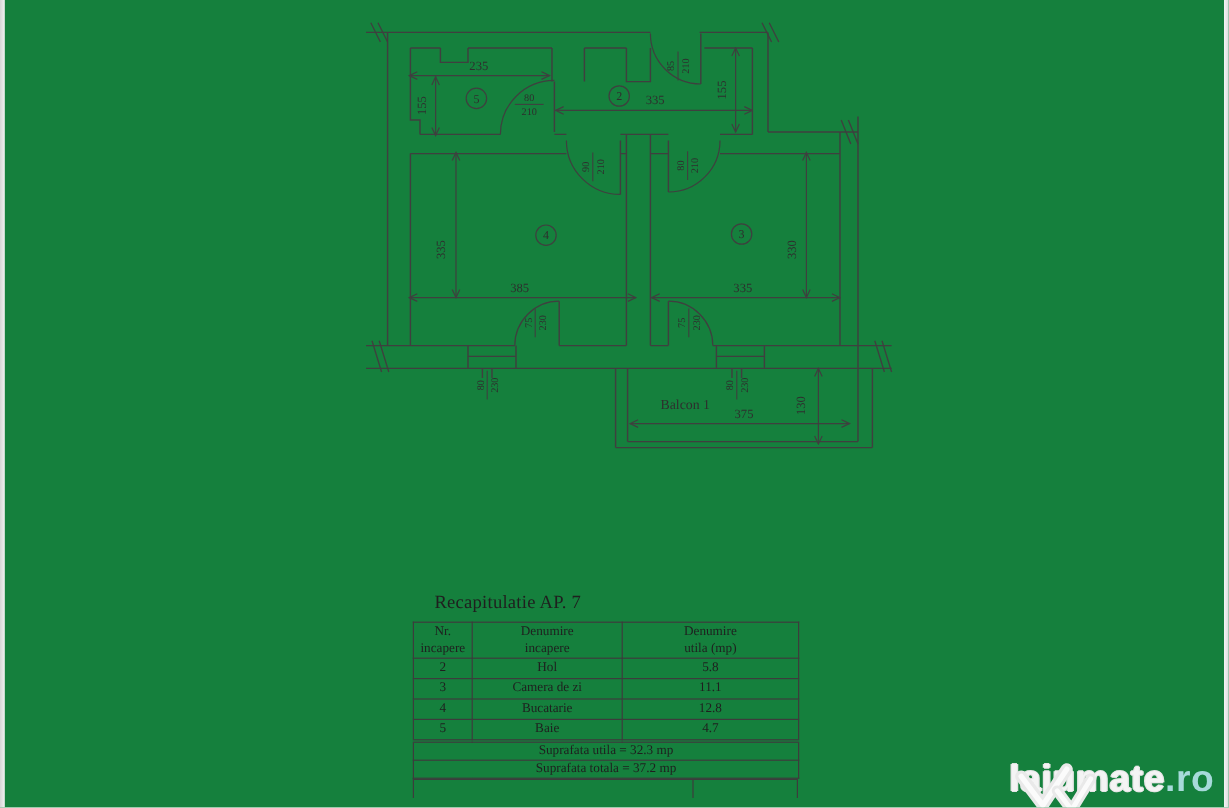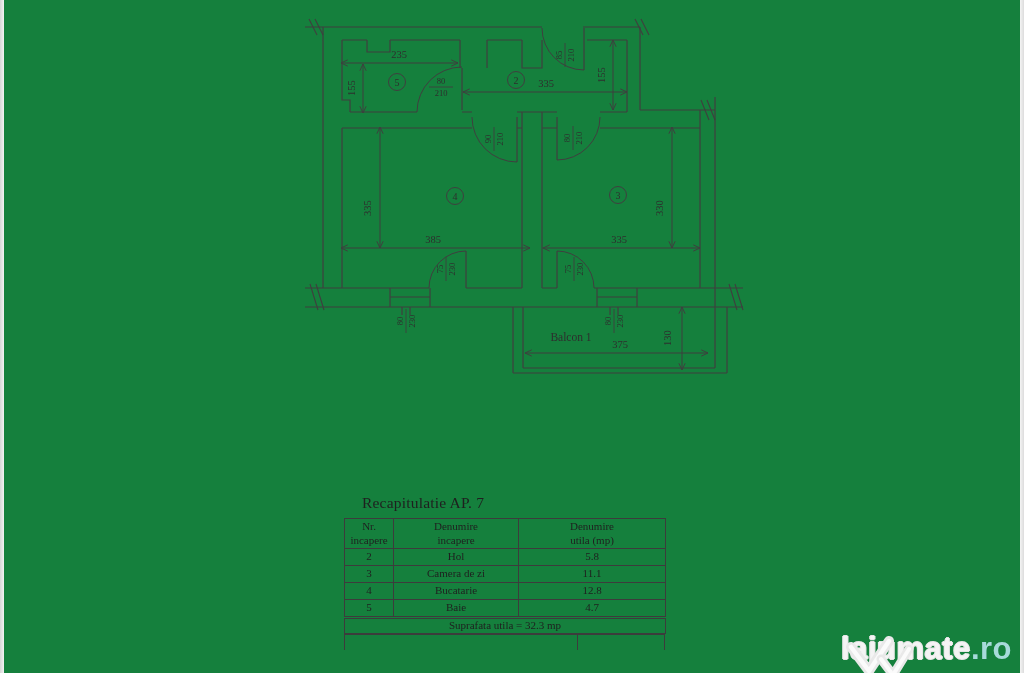--- a/index.html
+++ b/index.html
@@ -219,20 +219,23 @@
         <tr>
           <td>5</td>
           <td>Baie</td>
           <td>4.7</td>
         </tr>
       </tbody>
       <tbody class="sums">
         <tr>
           <td colspan="3">Suprafata utila = 32.3 mp</td>
         </tr>
+        <tr>
+          <td colspan="3">Suprafata totala = 37.2 mp</td>
+        </tr>
       </tbody>
     </table>
     <div id="footer-block">
       <div id="footer-divider"></div>
 
     </div>
   </div>
 
   <div id="watermark">
     <svg width="88" height="52" viewBox="0 0 88 52">

